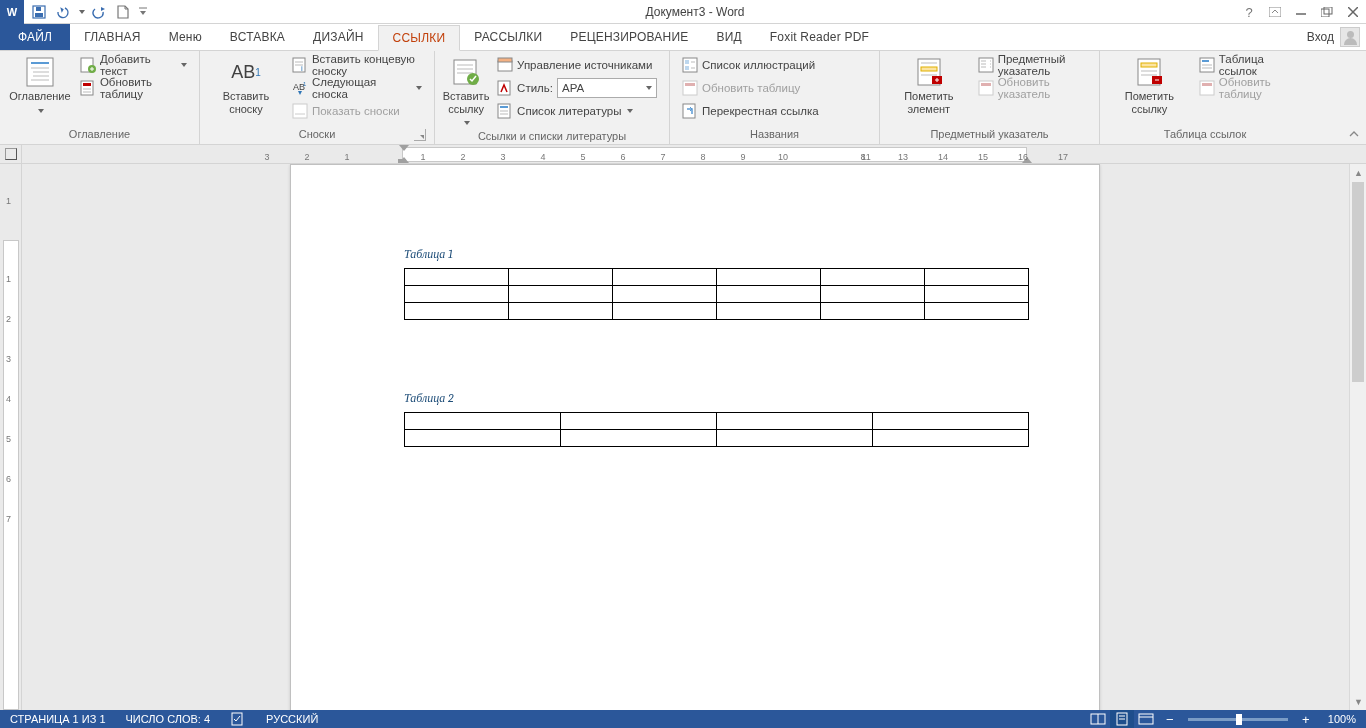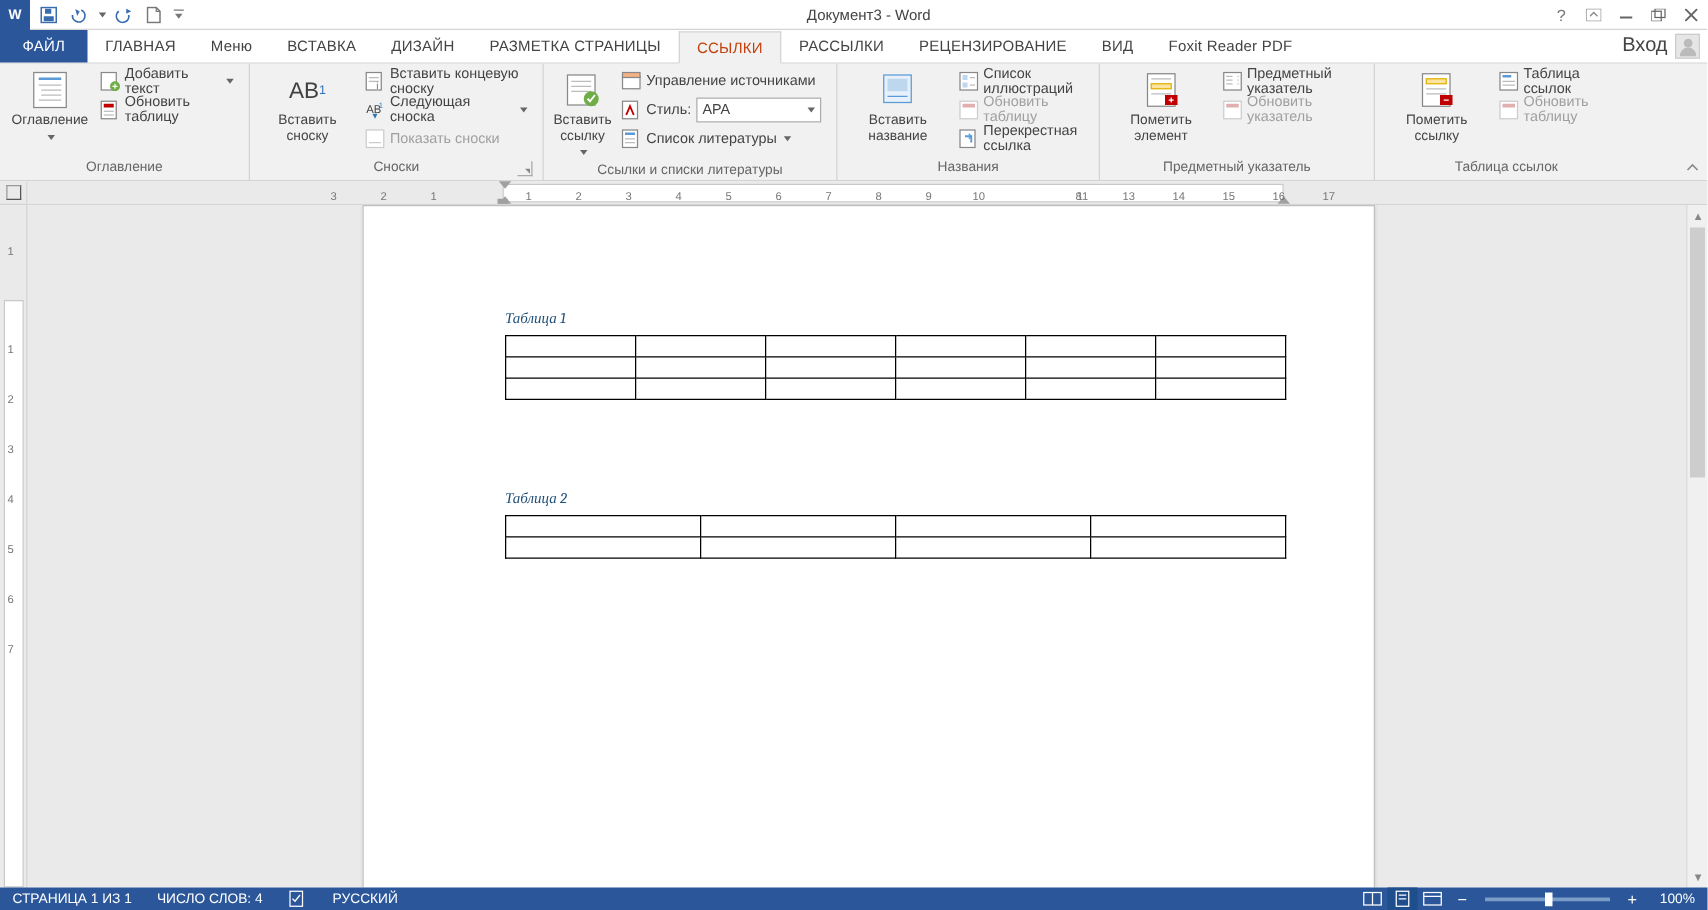--- a/index.html
+++ b/index.html
@@ -12,21 +12,21 @@
 .qat .btn { width: 22px; height: 22px; display: flex; align-items: center; justify-content: center; color: #666; cursor: pointer; }
 .title-text { position: absolute; left: 50%; transform: translateX(-50%); font-size: 12px; color: #444; margin-left: 12px; }
 .win-controls { position: absolute; right: 0; top: 0; display: flex; align-items: center; height: 24px; }
 .win-controls .wc { width: 26px; height: 22px; display: flex; align-items: center; justify-content: center; color: #777; cursor: pointer; font-size: 13px; }
 
 
 .tabs { height: 27px; background: #fff; display: flex; align-items: stretch; border-bottom: 1px solid #d4d4d4; position: relative; }
 .tab { padding: 0 14px; display: flex; align-items: center; font-size: 12px; color: #444; text-transform: uppercase; cursor: pointer; letter-spacing: 0.2px; }
 .tab.file { background: #2b579a; color: #fff; padding: 0 18px; }
 .tab.active { background: #f1f1f1; border: 1px solid #d4d4d4; border-bottom: 1px solid #f1f1f1; color: #c2410c; position: relative; top: 1px; }
-.signin { position: absolute; right: 6px; top: 0; height: 100%; display: flex; align-items: center; gap: 6px; font-size: 16px; color: #444; }
+.signin { position: absolute; right: 6px; top: 0; height: 100%; display: flex; align-items: center; gap: 6px; font-size: 12px; color: #444; }
 .avatar { width: 20px; height: 20px; background: #e6e6e6; border: 1px solid #ccc; position: relative; }
 .avatar::before { content:''; position:absolute; top:3px; left:6px; width:7px; height:7px; border-radius:50%; background:#bbb; }
 .avatar::after { content:''; position:absolute; bottom:1px; left:3px; width:13px; height:7px; border-radius:7px 7px 0 0; background:#bbb; }
 
 
 .ribbon { height: 94px; background: #f1f1f1; border-bottom: 1px solid #d4d4d4; display: flex; position: relative; }
 .group { border-right: 1px solid #d4d4d4; padding: 3px 8px 2px 8px; display: flex; flex-direction: column; }
 .group-body { flex: 1; display: flex; align-items: flex-start; gap: 4px; }
 .group-label { height: 16px; font-size: 11px; color: #666; text-align: center; display: flex; align-items: center; justify-content: center; position: relative; }
 .dlauncher { position: absolute; right: 0; bottom: 1px; width: 12px; height: 12px; border: 1px solid #aaa; border-left: none; border-top: none; cursor: pointer; }
@@ -153,21 +153,20 @@
       </div>
   </div>
 </div>
 
 <div class="tabs">
   <div class="tab file">ФАЙЛ</div>
   <div class="tab">ГЛАВНАЯ</div>
   <div class="tab" style="text-transform:none">Меню</div>
   <div class="tab">ВСТАВКА</div>
   <div class="tab">ДИЗАЙН</div>
-  <div class="tab">РАЗМЕТКА СТРАНИЦЫ</div>
   <div class="tab active">ССЫЛКИ</div>
   <div class="tab">РАССЫЛКИ</div>
   <div class="tab">РЕЦЕНЗИРОВАНИЕ</div>
   <div class="tab">ВИД</div>
   <div class="tab" style="text-transform:none">Foxit Reader PDF</div>
   <div class="signin">
     <span>Вход</span>
     <div class="avatar"></div>
   </div>
 </div>
@@ -321,30 +320,20 @@
         </div>
       </div>
     </div>
     <div class="group-label">
         <span>Ссылки и списки литературы</span>
       </div>
   </div>
 
   <div class="group" style="width:210px">
     <div class="group-body">
-      <div class="bigbtn">
-        <div class="ico">
-            <svg width="28" height="30">
-              <rect x="3" y="3" width="22" height="22" fill="#e8f0fb" stroke="#5b9bd5"></rect>
-              <rect x="6" y="6" width="16" height="10" fill="#bdd7ee"></rect>
-              <line x1="6" y1="20" x2="22" y2="20" stroke="#5b9bd5"></line>
-            </svg>
-          </div>
-        <div class="lbl">Вставить название</div>
-      </div>
       <div class="col">
         <div class="smbtn">
           <span class="ic">
               <svg width="16" height="16">
                 <rect x="1" y="1" width="14" height="14" fill="#fff" stroke="#888"></rect>
                 <rect x="3" y="3" width="4" height="4" fill="#bdd7ee"></rect>
                 <line x1="9" y1="5" x2="13" y2="5" stroke="#bbb"></line>
                 <rect x="3" y="9" width="4" height="4" fill="#bdd7ee"></rect>
                 <line x1="9" y1="11" x2="13" y2="11" stroke="#bbb"></line>
               </svg>

